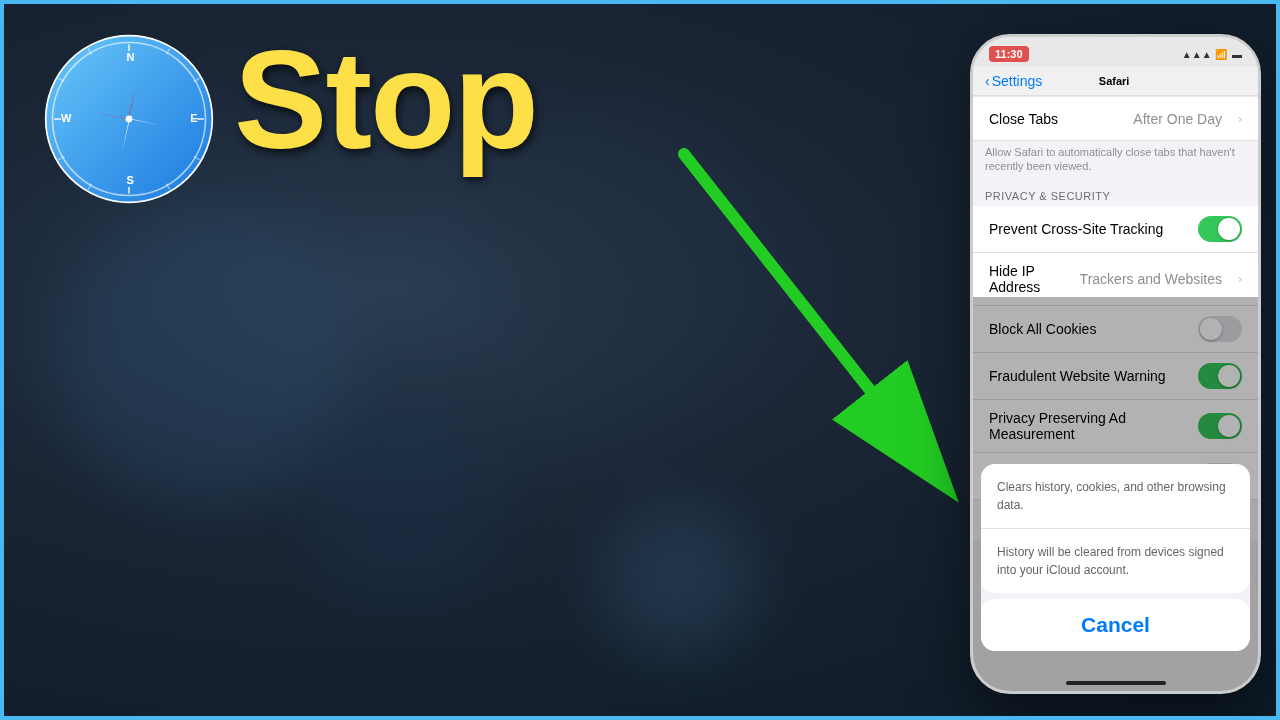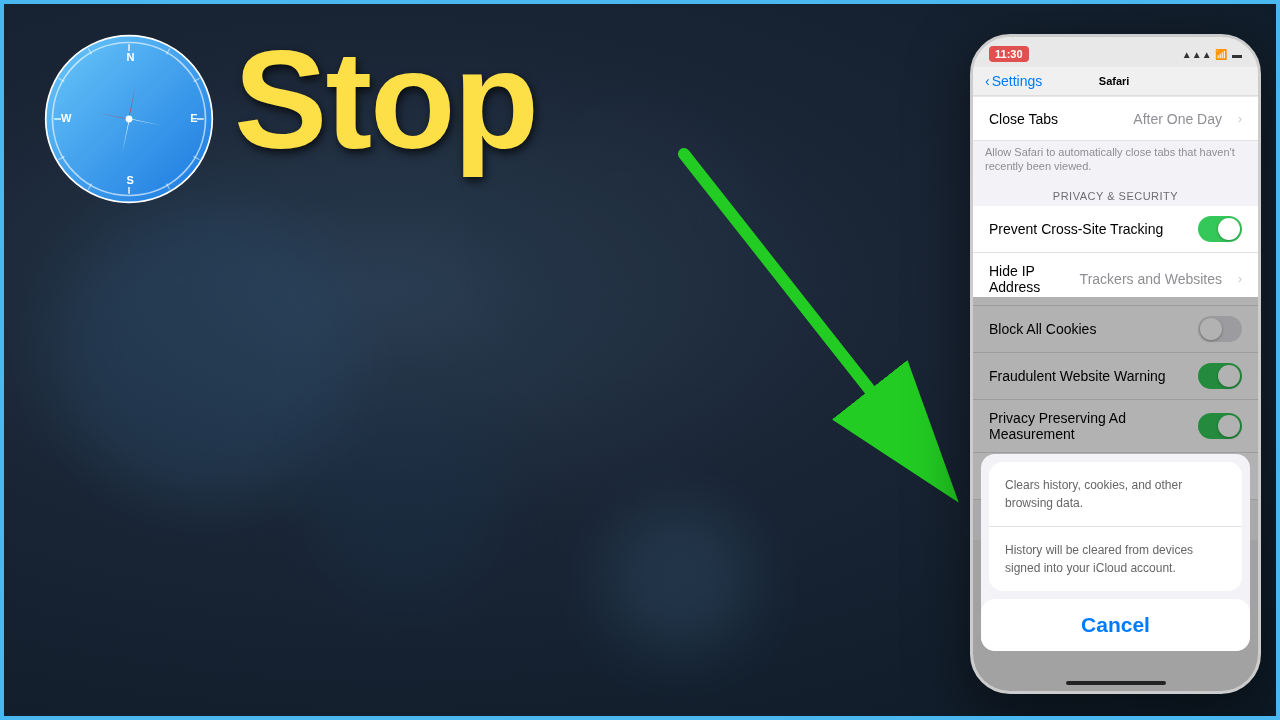--- a/index.html
+++ b/index.html
@@ -129,21 +129,20 @@
       text-align: center;
     }
 
     .section-header {
       padding: 8px 12px 4px;
       font-size: 11px;
       color: #6d6d72;
       text-transform: uppercase;
       letter-spacing: 0.5px;
       background: #f2f2f7;
-      text-align: center;
     }
 
     
     .row {
       display: flex;
       align-items: center;
       justify-content: space-between;
       padding: 10px 16px;
       border-bottom: 0.5px solid #e0e0e5;
       background: white;
@@ -237,21 +236,21 @@
       right: 8px;
       background: #f2f2f7;
       border-radius: 14px;
       overflow: hidden;
       z-index: 20;
     }
 
     .modal-body {
       background: white;
       border-radius: 14px;
-      margin: 8px;
+      margin: 0;
       overflow: hidden;
     }
 
     .modal-text-block {
       padding: 14px 16px;
       font-size: 12px;
       color: #666;
       line-height: 1.5;
       border-bottom: 0.5px solid #e0e0e5;
     }

